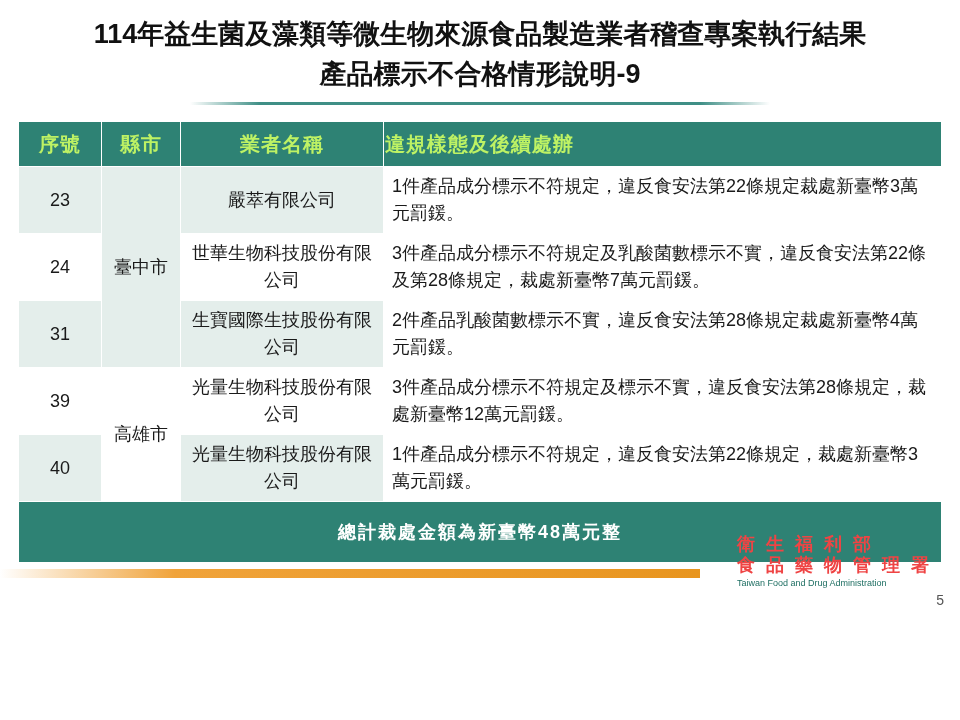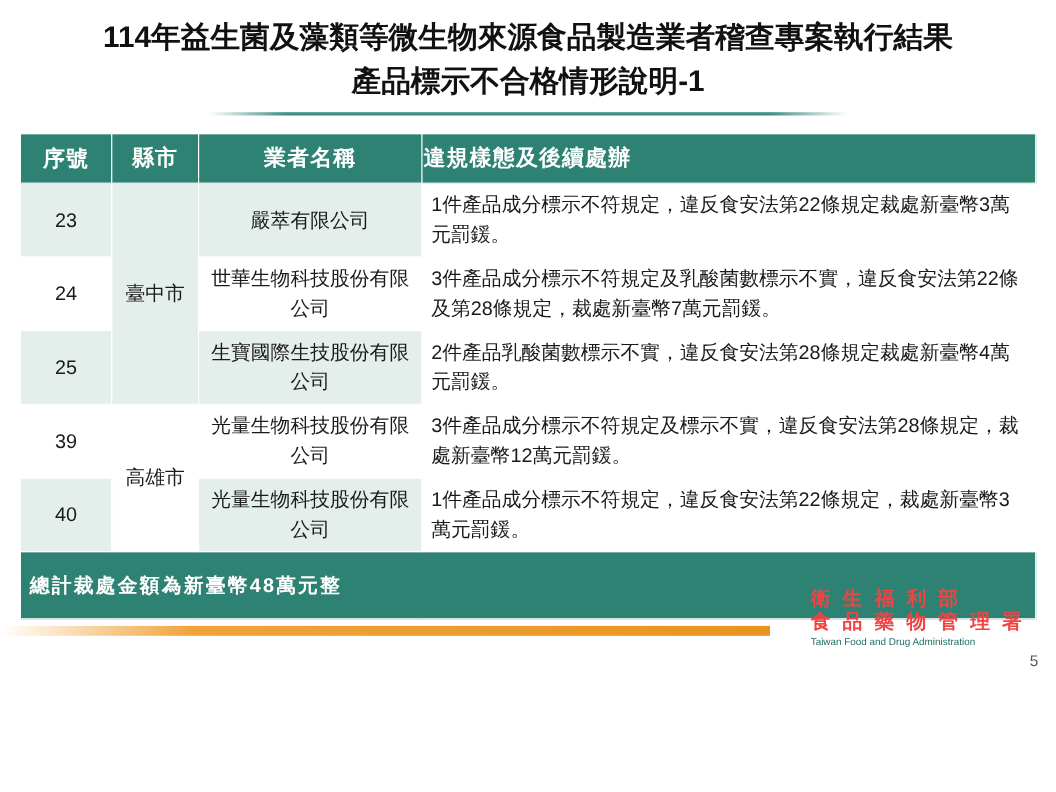--- a/index.html
+++ b/index.html
@@ -42,21 +42,21 @@
     margin: 16px 18px 0 18px;
   }
   table.main {
     width: 924px;
     border-collapse: collapse;
     table-layout: fixed;
     border: 1px solid #ffffff;
   }
   table.main th {
     background: #2e8274;
-    color: #ffffff;
+    color: #bef264;
     font-size: 20px;
     font-weight: bold;
     height: 42px;
     border: 1px solid #ffffff;
     letter-spacing: 1px;
   }
   table.main td {
     border: 1px solid #ffffff;
     font-size: 18px;
     vertical-align: middle;
@@ -84,21 +84,21 @@
     text-align: left;
     font-size: 18px;
     line-height: 27px;
   }
   .rowA td { background: #e4eeeb; }
   .rowB td { background: #ffffff; }
   .cell-plain { background: #ffffff !important; }
   .total-row td {
     background: #2e8274;
     color: #ffffff;
-    text-align: left;
+    text-align: center;
     font-size: 24px;
     font-weight: bold;
     height: 48px;
     letter-spacing: 2px;
   }
   .footer-bar {
     position: absolute;
     left: 0;
     bottom: 34px;
     width: 700px;
@@ -141,21 +141,21 @@
     color: #555555;
   }
 </style>
 </head>
 <body>
 
 <div class="slide">
 
   <div class="title-block">
     <div class="title-line">114年益生菌及藻類等微生物來源食品製造業者稽查專案執行結果</div>
-    <div class="title-line">產品標示不合格情形說明-1</div>
+    <div class="title-line">產品標示不合格情形說明-9</div>
     <div class="title-underline"></div>
   </div>
 
   <div class="table-wrap">
     <table class="main">
       <thead>
         <tr>
           <th class="c-seq">序號</th>
           <th class="c-city">縣市</th>
           <th class="c-name">業者名稱</th>
@@ -168,21 +168,21 @@
           <td class="c-city" rowspan="3">臺中市</td>
           <td class="c-name">嚴萃有限公司</td>
           <td class="c-desc cell-plain">1件產品成分標示不符規定，違反食安法第22條規定裁處新臺幣3萬元罰鍰。</td>
         </tr>
         <tr class="rowB">
           <td class="c-seq">24</td>
           <td class="c-name">世華生物科技股份有限公司</td>
           <td class="c-desc">3件產品成分標示不符規定及乳酸菌數標示不實，違反食安法第22條及第28條規定，裁處新臺幣7萬元罰鍰。</td>
         </tr>
         <tr class="rowA">
-          <td class="c-seq">25</td>
+          <td class="c-seq">31</td>
           <td class="c-name">生寶國際生技股份有限公司</td>
           <td class="c-desc cell-plain">2件產品乳酸菌數標示不實，違反食安法第28條規定裁處新臺幣4萬元罰鍰。</td>
         </tr>
         <tr class="rowB">
           <td class="c-seq">39</td>
           <td class="c-city" rowspan="2">高雄市</td>
           <td class="c-name">光量生物科技股份有限公司</td>
           <td class="c-desc">3件產品成分標示不符規定及標示不實，違反食安法第28條規定，裁處新臺幣12萬元罰鍰。</td>
         </tr>
         <tr class="rowA">

